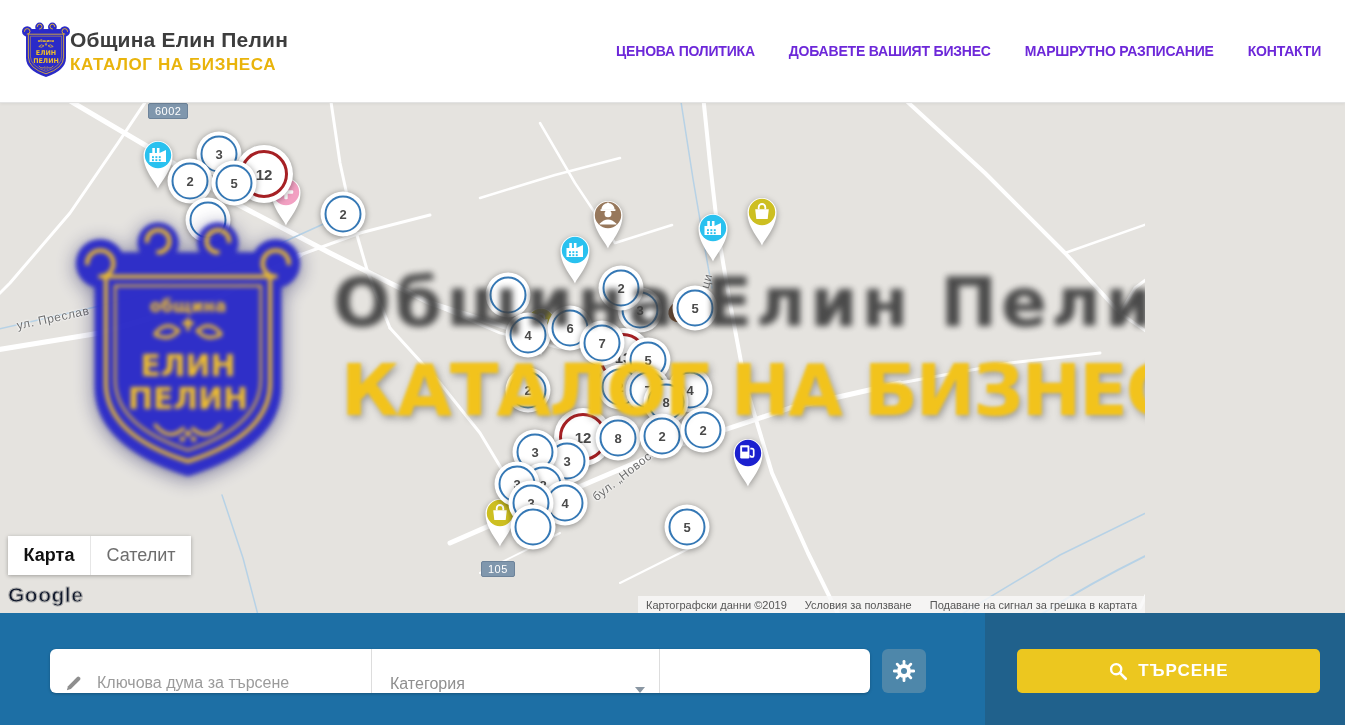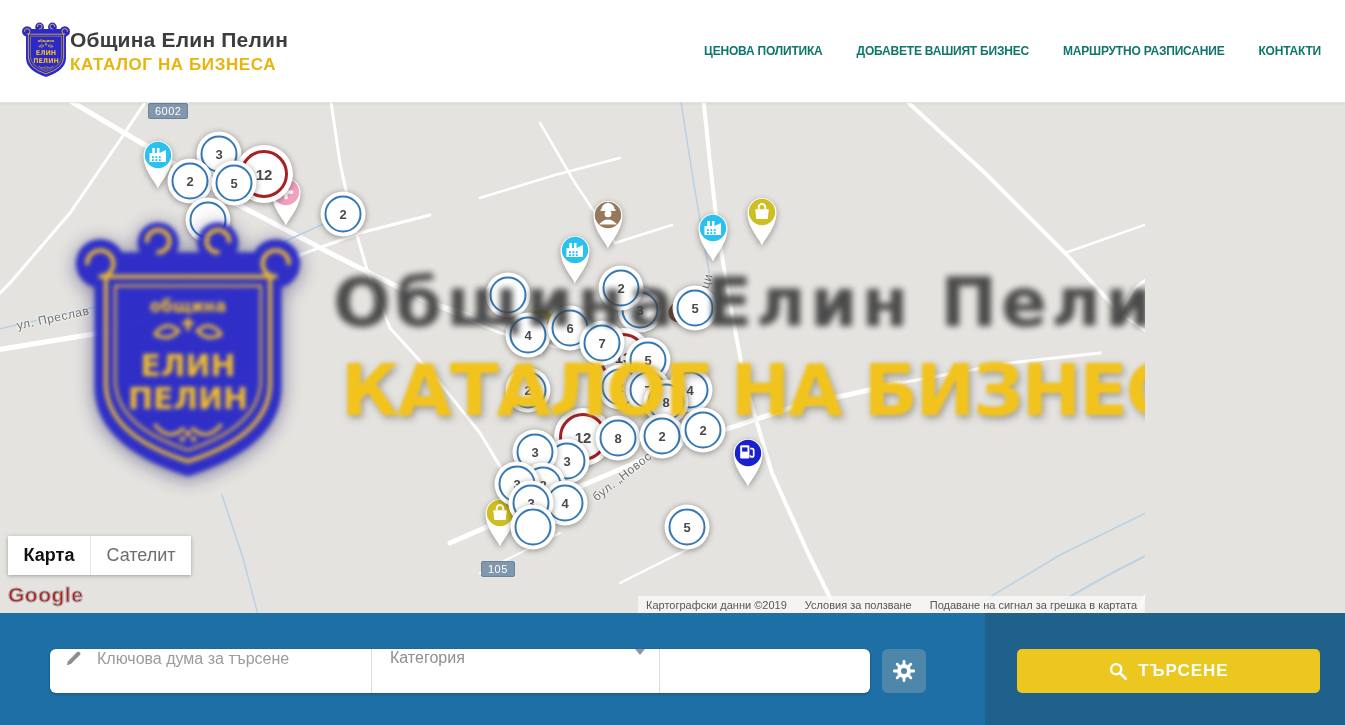--- a/index.html
+++ b/index.html
@@ -12,21 +12,21 @@
     position:absolute;left:0;top:0;width:1345px;height:102px;background:#fff;
     border-bottom:1px solid #e3e3e3;display:flex;align-items:center;z-index:50;
     box-shadow:0 1px 3px rgba(0,0,0,.06);
   }
   .logo-wrap{display:flex;align-items:center;margin-left:22px;cursor:pointer;}
   .crest text{font-family:"DejaVu Sans",sans-serif;font-weight:bold;fill:#eebc2a;text-anchor:middle;}
   .logo-text{margin-left:0;}
   .logo-title{font-size:21px;font-weight:700;color:#3d3d3d;letter-spacing:.2px;}
   .logo-sub{font-size:17px;font-weight:700;color:#e9b40c;letter-spacing:.6px;margin-top:3px;}
   nav{margin-left:auto;margin-right:24px;display:flex;gap:34px;}
-  nav a{font-size:12px;font-weight:700;color:#0f766e;text-decoration:none;letter-spacing:-.2px;cursor:pointer;text-align:center;}
+  nav a{font-size:14px;font-weight:700;color:#6d28d9;text-decoration:none;letter-spacing:-.2px;cursor:pointer;text-align:center;}
   
   .map{position:absolute;left:0;top:103px;width:1145px;height:510px;background:#e5e3df;overflow:hidden;cursor:grab;}
   .map svg.roads{position:absolute;left:0;top:0;z-index:1;}
   .layer{position:absolute;left:0;top:0;width:100%;height:100%;pointer-events:none;}
   #pins-layer{z-index:5;} #clusters-layer{z-index:6;}
   .road-label{
     position:absolute;z-index:4;background:#8097ad;color:#fff;font-size:11px;
     padding:1px 6px;border-radius:2px;border:1px solid #6d839a;letter-spacing:.5px;
   }
   .street-label{
@@ -58,21 +58,21 @@
     position:absolute;left:341px;top:246px;white-space:nowrap;
     font-family:"DejaVu Sans",sans-serif;font-weight:700;font-size:71px;letter-spacing:-2px;
     color:#f2c31c;filter:blur(1.4px);text-shadow:2px 3px 7px rgba(60,60,60,.45);
   }
   
   .maptype{position:absolute;left:8px;top:433px;z-index:20;display:flex;box-shadow:0 1px 4px rgba(0,0,0,.3);justify-content:center;}
   .maptype div{background:#fff;height:39px;display:flex;align-items:center;justify-content:center;font-size:18px;cursor:pointer;}
   .maptype .mt-map{width:82px;font-weight:700;color:#111;border-right:1px solid #e6e6e6;}
   .maptype .mt-sat{width:100px;color:#6e6e6e;}
   .google-logo{
-    position:absolute;left:8px;top:480px;z-index:20;font-size:21px;font-weight:700;color:#b91c1c;
+    position:absolute;left:8px;top:480px;z-index:20;font-size:21px;font-weight:700;color:#0f172a;
     -webkit-text-stroke:1.1px #ababab;letter-spacing:.5px;cursor:pointer;
   }
   .attribution{
     position:absolute;right:0;bottom:0;height:17px;z-index:20;display:flex;align-items:center;gap:18px;
     background:rgba(248,248,248,.82);padding:0 8px;font-size:11px;color:#565656;
   }
   .attribution span{white-space:nowrap;}
   .ctrl{position:absolute;background:#fff;z-index:20;box-shadow:0 1px 4px rgba(0,0,0,.3);border-radius:2px;
         display:flex;align-items:center;justify-content:center;cursor:pointer;}
   .ctrl-lock{left:1304px;top:252px;width:40px;height:40px;}
@@ -81,21 +81,21 @@
   .zoom-btn{width:40px;height:42px;display:flex;align-items:center;justify-content:center;
             font-size:27px;color:#565656;font-weight:700;cursor:pointer;line-height:1;}
   .zoom-divider{width:26px;height:1px;background:#e6e6e6;}
   
   .bottombar{position:absolute;left:0;top:613px;width:1345px;height:112px;background:#1d6fa5;z-index:40;}
   .bottombar .right-zone{position:absolute;left:985px;top:0;width:360px;height:112px;background:#20618c;}
   .search-group{
     position:absolute;left:50px;top:36px;width:820px;height:44px;background:#fff;border-radius:6px;
     display:flex;align-items:stretch;box-shadow:0 1px 3px rgba(0,0,0,.25);
   }
-  .sg-seg{display:flex;align-items:flex-start;position:relative;}
+  .sg-seg{display:flex;align-items:flex-end;position:relative;}
   .sg-keyword{width:307px;border-right:1px solid #ddd;padding-left:14px;}
   .sg-keyword input{
     border:none;outline:none;font-size:16px;color:#444;width:240px;margin-left:12px;
     font-family:"Liberation Sans",sans-serif;
   }
   .sg-keyword input::placeholder{color:#9b9b9b;}
   .sg-select{padding:0 14px 0 18px;font-size:16px;color:#8f8f8f;cursor:pointer;justify-content:space-between;}
   .sg-cat{width:255px;border-right:1px solid #ddd;gap:29px;}
   .sg-loc{width:258px;}
   .caret{width:0;height:0;border-left:5px solid transparent;border-right:5px solid transparent;border-top:6px solid #8a97a3;}

